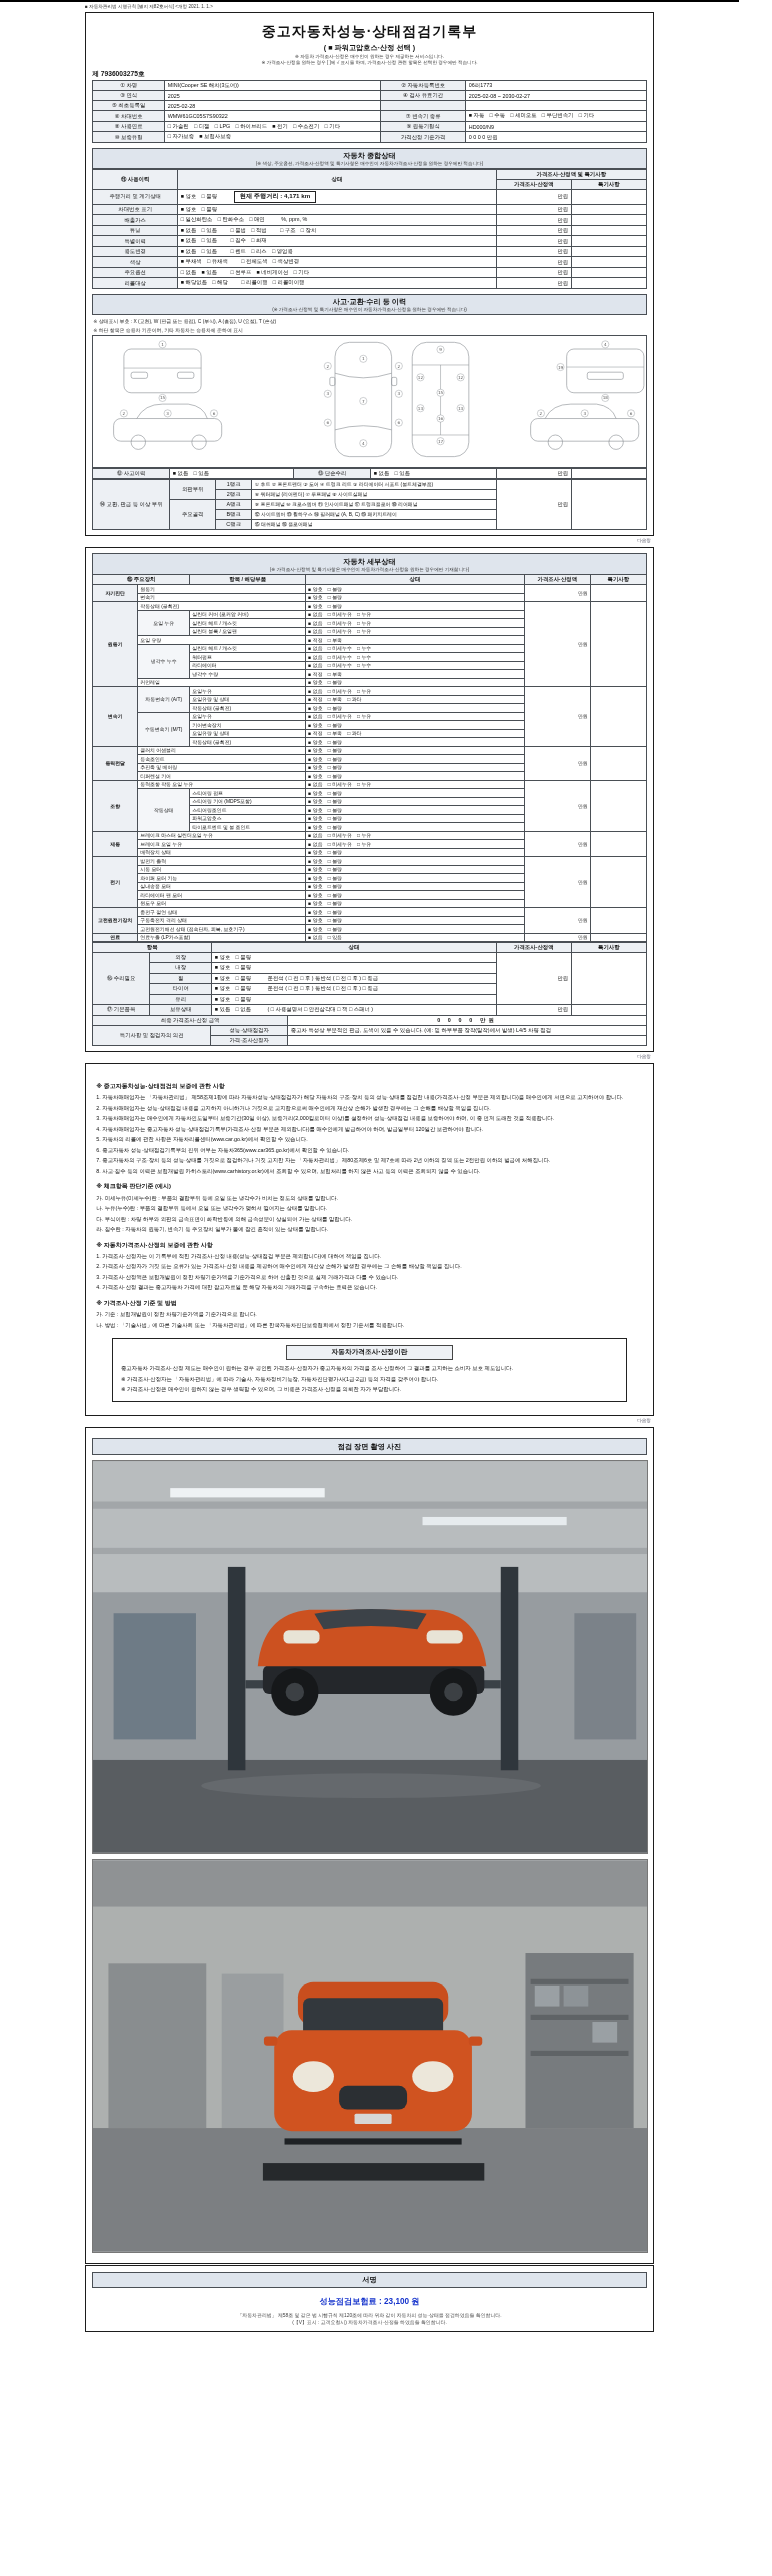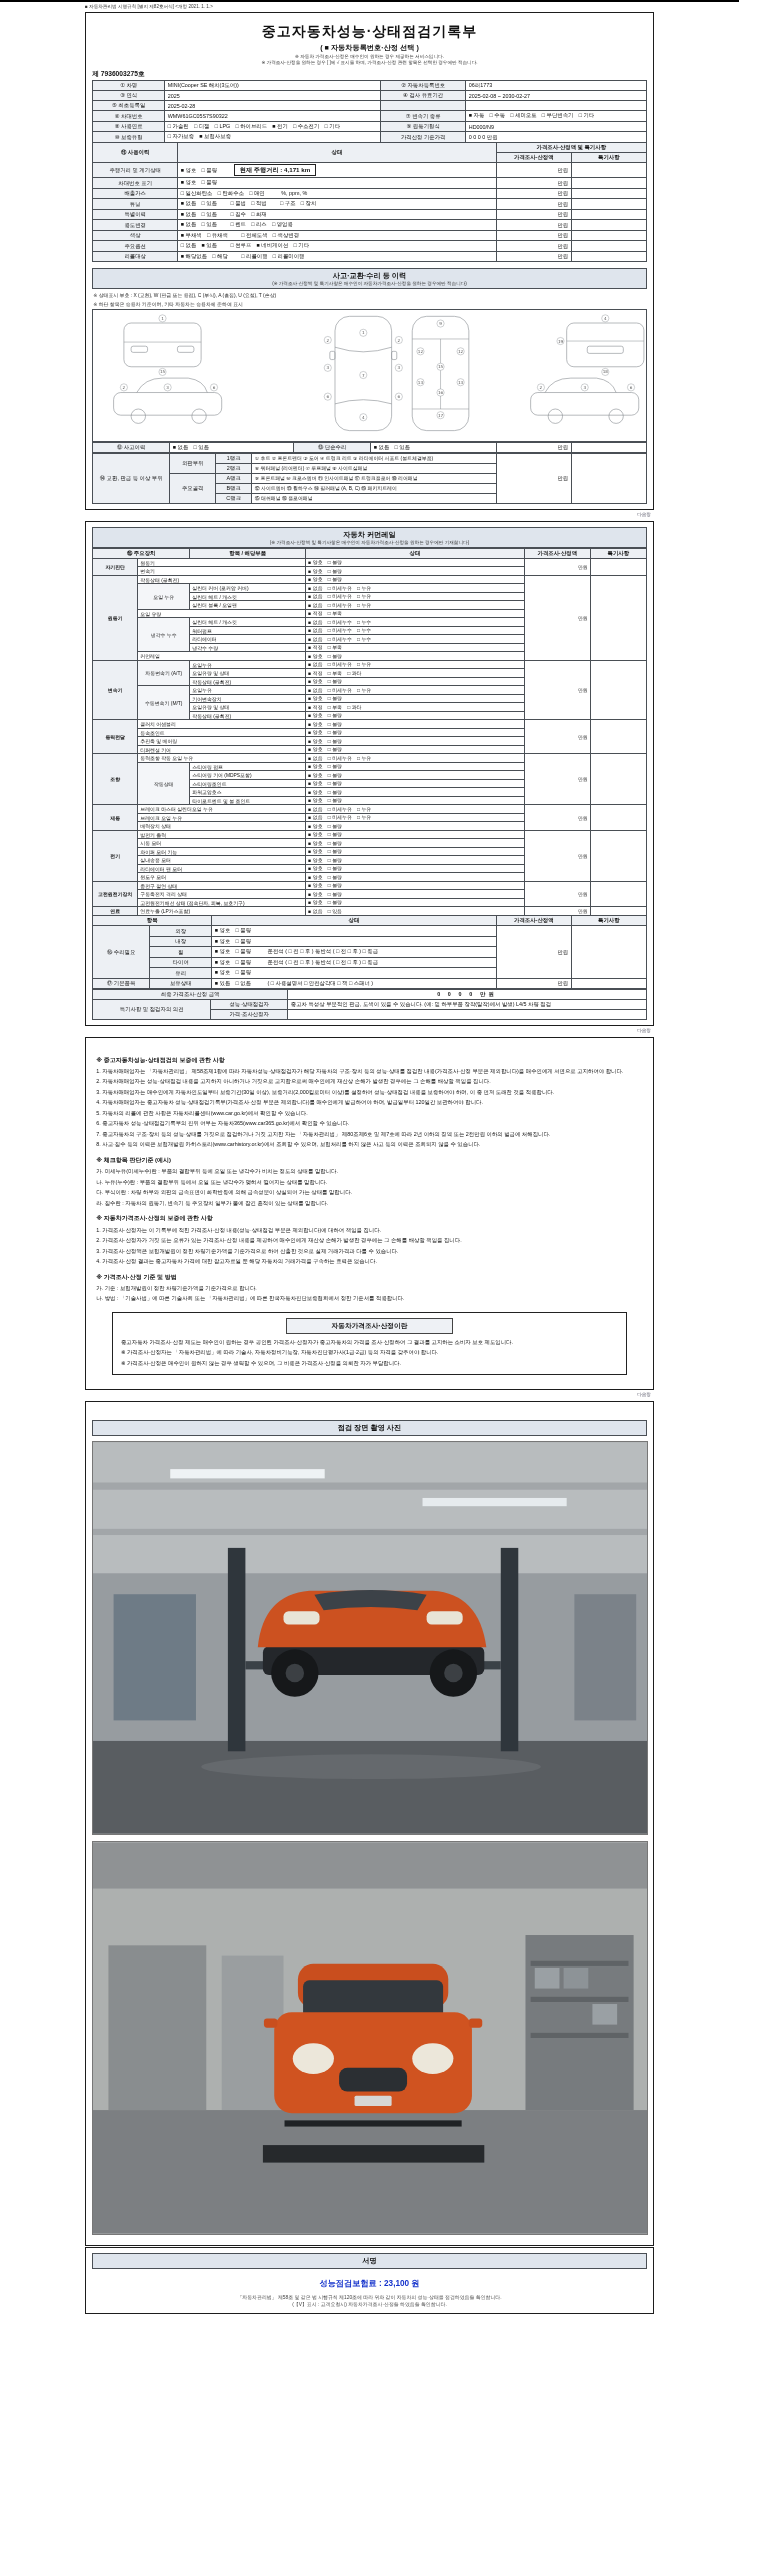--- a/index.html
+++ b/index.html
@@ -47,21 +47,21 @@
 </head>
 <body>
 
 <div class="page">
   <div class="topline"></div>
   <div class="top-note">■ 자동차관리법 시행규칙 [별지 제82호서식] &lt;개정 2021. 1. 1.&gt;</div>
   <div class="sheet">
 
     <div class="boxed">
       <div class="doc-title">중고자동차성능·상태점검기록부</div>
-      <div class="doc-subtitle">( ■ 자동차등록번호·산정 선택 )</div>
+      <div class="doc-subtitle">( ■ 파워고압호스·산정 선택 )</div>
       <div class="doc-note">※ 자동차 가격조사·산정은 매수인이 원하는 경우 제공하는 서비스입니다.</div>
       <div class="doc-note">※ 가격조사·산정을 원하는 경우 [ ]에 √ 표시를 하며, 가격조사·산정 관련 항목은 선택한 경우에만 적습니다.</div>
       <div class="doc-number">제 7936003275호</div>
 
       <table class="frm" id="basic-table">
           <colgroup>
             <col style="width:72px">
             <col style="width:216px">
             <col style="width:85px">
             <col>
@@ -99,20 +99,21 @@
             </tr>
             <tr>
               <td class="lbl">⑩ 보증유형</td>
               <td class="val"><span class="cb"><span class="bx">□</span>자가보증</span><span class="cb"><span class="bx">■</span>보험사보증</span></td>
               <td class="lbl">가격산정 기준가격</td>
               <td class="val">0 0 0 0 만원</td>
             </tr>
           </tbody>
         </table>
 
+      <div class="secbar"><span>자동차 종합상태</span><span class="note">(※ 색상, 주요옵션, 가격조사·산정액 및 특기사항은 매수인이 자동차가격조사·산정을 원하는 경우에만 적습니다)</span></div>
       <table class="frm" id="overall-table">
           <colgroup>
             <col style="width:85px">
             <col>
             <col style="width:75px">
             <col style="width:75px">
           </colgroup>
           <tbody>
             <tr>
               <th rowspan="2">⑪ 사용이력</th>
@@ -321,21 +322,21 @@
             <tr>
               <td class="lbl">C랭크</td>
               <td class="state" style="font-size:4.9px">⑮ 대쉬패널  ⑯ 플로어패널</td>
             </tr>
           </tbody>
         </table>
     </div>
     <div class="nextpage">다음장</div>
 
     <div class="boxed">
-      <div class="secbar" style="margin-top:0;"><span>자동차 커먼레일</span><span class="note">(※ 가격조사·산정액 및 특기사항은 매수인이 자동차가격조사·산정을 원하는 경우에만 기재합니다)</span></div>
+      <div class="secbar" style="margin-top:0;"><span>자동차 세부상태</span><span class="note">(※ 가격조사·산정액 및 특기사항은 매수인이 자동차가격조사·산정을 원하는 경우에만 기재합니다)</span></div>
       <table class="frm" id="detail-table">
           <colgroup>
             <col style="width:45px">
             <col style="width:52px">
             <col style="width:116px">
             <col>
             <col style="width:66px">
             <col style="width:56px">
           </colgroup>
           <tbody>
@@ -649,21 +650,21 @@
             <span class="ib-title">자동차가격조사·산정이란</span>
             <p>중고자동차 가격조사·산정 제도는 매수인이 원하는 경우 공인된 가격조사·산정자가 중고자동차의 가격을 조사·산정하여 그 결과를 고지하는 소비자 보호 제도입니다.</p>
             <p>※ 가격조사·산정자는 「자동차관리법」에 따라 기술사, 자동차정비기능장, 자동차진단평가사(1급·2급) 등의 자격을 갖추어야 합니다.</p>
             <p>※ 가격조사·산정은 매수인이 원하지 않는 경우 생략할 수 있으며, 그 비용은 가격조사·산정을 의뢰한 자가 부담합니다.</p>
           </div>
         </div>
     </div>
     <div class="nextpage">다음장</div>
 
     <div class="boxed">
-      <div class="secbar" style="margin-top:13px;"><span>점검 장면 촬영 사진</span></div>
+      <div class="secbar" style="margin-top:5px;"><span>점검 장면 촬영 사진</span></div>
 
       <svg class="photo" width="554" height="392" viewBox="0 0 1076 760">
         <rect width="1076" height="760" fill="#86898d"></rect>
         <rect width="1076" height="255" fill="#b8bcbe"></rect>
         <rect y="78" width="1076" height="14" fill="#a2a6a9"></rect>
         <rect y="168" width="1076" height="12" fill="#a2a6a9"></rect>
         <rect x="150" y="52" width="300" height="18" fill="#eef2f4"></rect>
         <rect x="640" y="108" width="280" height="16" fill="#e6ebee"></rect>
         <rect y="255" width="1076" height="325" fill="#979ca0"></rect>
         <rect x="40" y="295" width="160" height="245" fill="#6e7b86"></rect>

